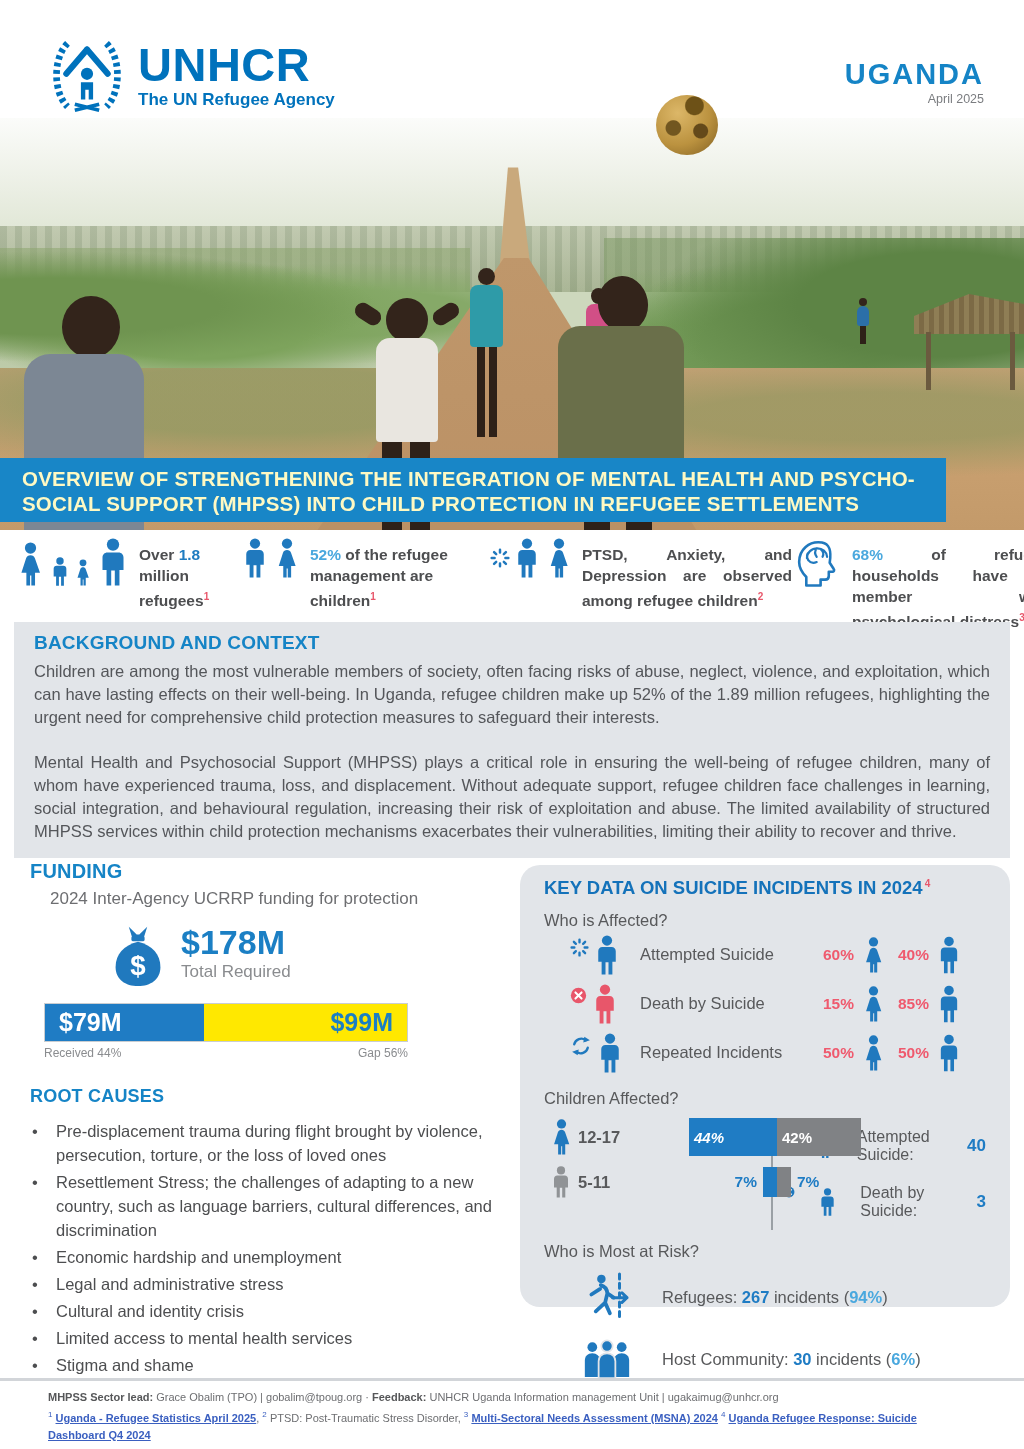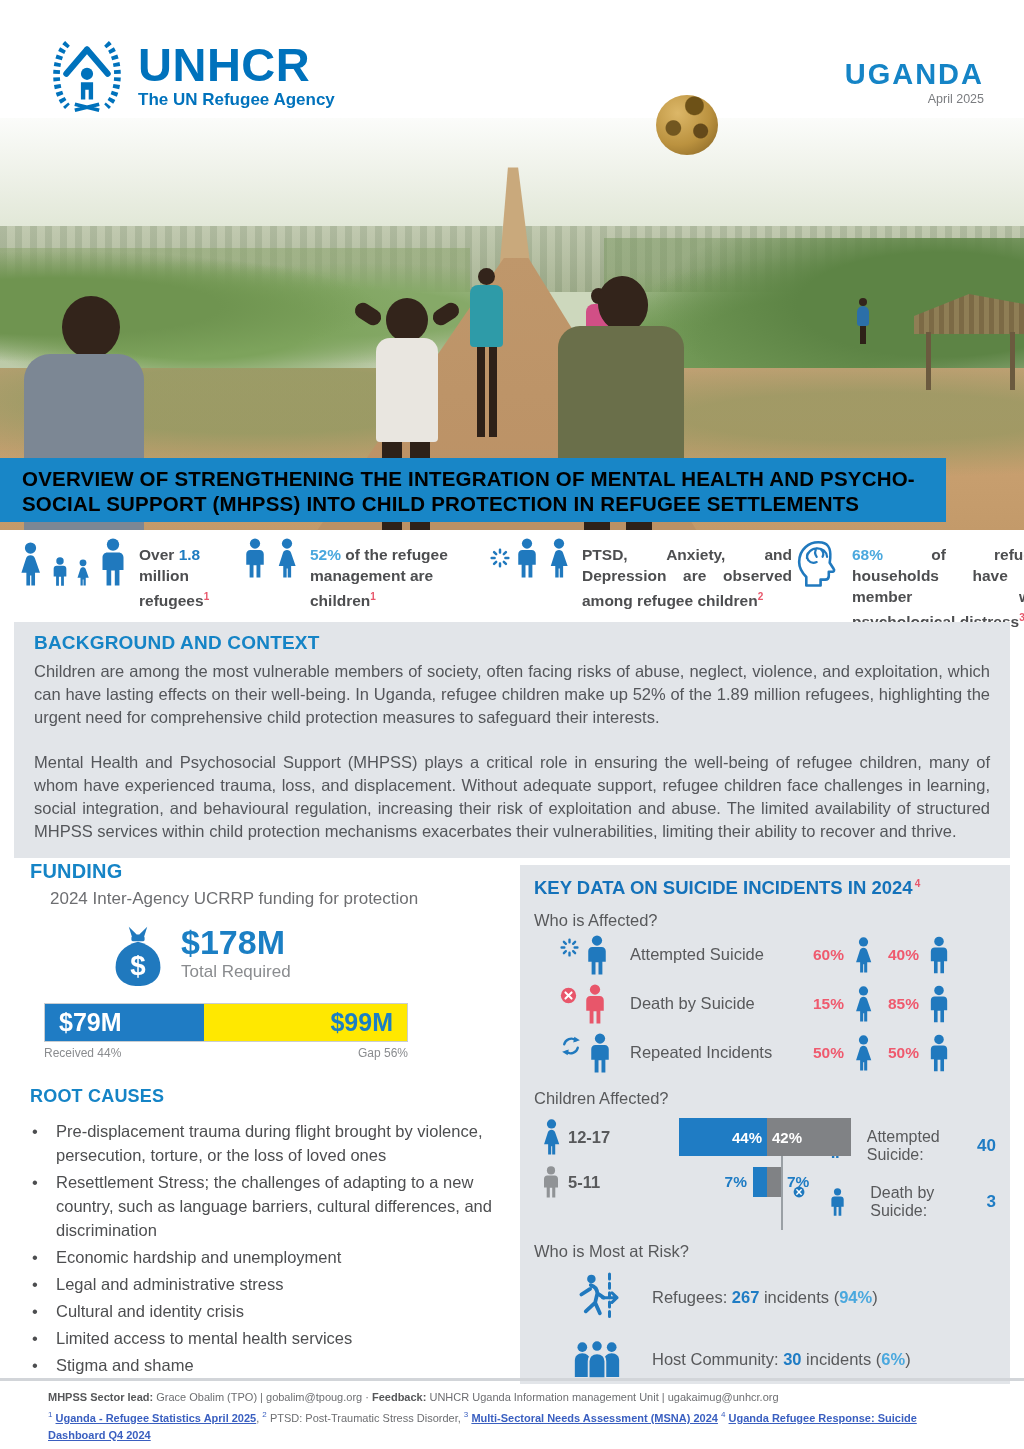--- a/index.html
+++ b/index.html
@@ -50,21 +50,21 @@
         background:radial-gradient(circle at 62% 18%,#6d5117 0 14%,transparent 16%),
                    radial-gradient(circle at 28% 55%,#715620 0 13%,transparent 15%),
                    radial-gradient(circle at 72% 60%,#64491a 0 12%,transparent 14%);}
   .hut{position:absolute;top:176px;right:0;width:110px;height:96px;}
   .hut-roof{position:absolute;top:0;left:0;width:110px;height:40px;background:
         repeating-linear-gradient(90deg,#8f7e55 0 5px,#7c6a45 5px 10px);
         clip-path:polygon(0 55%,50% 0,100% 25%,100% 100%,0 100%);}
   .hut-post{position:absolute;top:38px;width:5px;height:58px;background:#6b5a3f;}
   .banner{position:absolute;top:340px;left:0;width:946px;height:64px;background:#1886C7;
         padding:8px 0 0 22px;box-sizing:border-box;z-index:6;}
-  .banner-line{color:#000000;font-weight:bold;font-size:20.5px;line-height:25px;letter-spacing:.2px;}
+  .banner-line{color:#fef9c3;font-weight:bold;font-size:20.5px;line-height:25px;letter-spacing:.2px;}
   
   .stats{position:absolute;top:538px;left:14px;width:996px;display:flex;align-items:flex-start;}
   .stat{display:flex;align-items:flex-start;gap:8px;}
   .stat-ic{display:flex;align-items:flex-end;gap:2px;flex-shrink:0;}
   .stat-text{font-size:15.5px;font-weight:bold;color:#4d4e50;line-height:21px;padding-top:6px;}
   .just{text-align:justify;}
   .val-blue{color:#1F7CC0;}
   .val-lblue{color:#4AA8DE;}
   sup.red{color:#E8566A;font-size:10px;}
   sup.blue{color:#3a5fc0;font-size:8px;}
@@ -88,37 +88,37 @@
   .fund-bar{display:flex;width:362px;height:37px;margin:14px 0 0 30px;border:1px solid #c9cdd1;box-sizing:content-box;}
   .bar-recv{background:#1F7CC4;color:#fff;font-weight:bold;font-size:25px;display:flex;align-items:center;padding-left:14px;box-sizing:border-box;}
   .bar-gap{background:#FFE800;color:#1B7FC4;font-weight:bold;font-size:25px;display:flex;align-items:center;justify-content:flex-end;padding-right:14px;box-sizing:border-box;}
   .fund-labels{display:flex;justify-content:space-between;width:364px;margin:4px 0 0 30px;
         font-size:12px;color:#8a8c8f;}
   .rc-head{margin:26px 0 0 16px;font-size:18px;}
   .rc-list{margin:12px 0 0 0;padding:0;list-style:none;}
   .rc-list li{position:relative;padding-left:42px;font-size:16.5px;color:#4d4e50;line-height:24px;margin-bottom:3px;}
   .rc-list li::before{content:"•";position:absolute;left:18px;color:#4d4e50;}
   
-  .key-box{position:absolute;top:865px;left:520px;width:490px;height:519px;background:#E2E5E9;
-        box-sizing:border-box;padding:12px 14px;}
+  .key-box{position:absolute;top:865px;left:520px;width:490px;height:442px;background:#E2E5E9;
+        box-sizing:border-box;padding:12px 24px;border-radius:20px;}
   .key-head{font-size:18.5px;font-weight:bold;color:#1472BA;}
   .kq{font-size:16.5px;color:#58595b;margin-top:12px;}
   .who-row{display:flex;align-items:center;height:49px;margin-left:26px;}
   .wicon{display:flex;align-items:center;gap:3px;width:70px;flex-shrink:0;}
   .wlabel{font-size:16.5px;color:#58595b;width:172px;}
   .wpct{font-size:15.5px;font-weight:bold;color:#EF5A6E;width:42px;text-align:right;margin-right:6px;}
   .chart-wrap{display:flex;margin-top:10px;}
   .pyr{width:250px;}
   .pyr-row{display:flex;align-items:center;margin-bottom:10px;}
   .pyr-ic{width:34px;display:flex;justify-content:center;}
   .pyr-age{font-size:16.5px;font-weight:bold;color:#58595b;width:46px;}
   .pyr-zone{position:relative;flex:1;height:38px;}
   .pyr-left{position:absolute;right:calc(100% - 153px);top:0;height:100%;display:flex;align-items:center;}
   .pyr-right{position:absolute;left:153px;top:0;height:100%;display:flex;align-items:center;}
-  .bar-f{background:#1F7CC4;height:38px;display:flex;align-items:center;justify-content:flex-end;}
+  .bar-f{background:#1F7CC4;height:38px;display:flex;align-items:center;justify-content:flex-start;font-style:italic;}
   .bar-m{background:#808285;height:38px;display:flex;align-items:center;}
   .bar-f.sm,.bar-m.sm{height:30px;}
   .bar-lab{color:#fff;font-weight:bold;font-size:15px;padding:0 5px;}
   .out-lab{font-weight:bold;font-size:15.5px;padding:0 6px;}
   .out-lab.f{color:#1F7CC4;}
   .out-lab.m{color:#1F7CC4;}
   .side-panel{border-left:2px solid #9aa0a5;padding-left:10px;margin-left:4px;flex:1;}
   .side-row{display:flex;align-items:center;gap:22px;height:56px;}
   .side-text{font-size:16px;color:#58595b;}
   .side-val{font-size:17px;font-weight:bold;color:#1F7CC4;}

